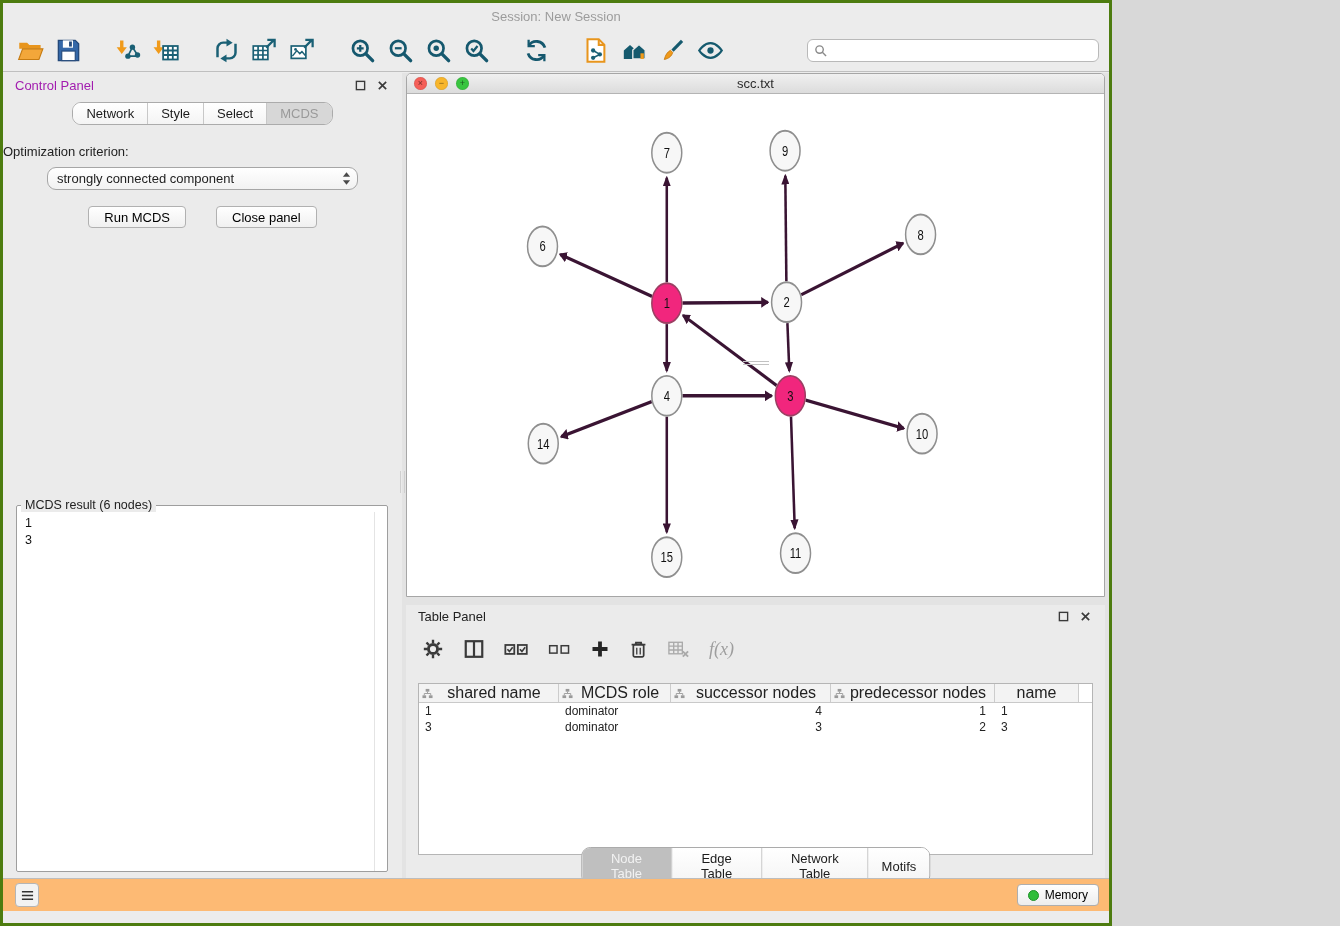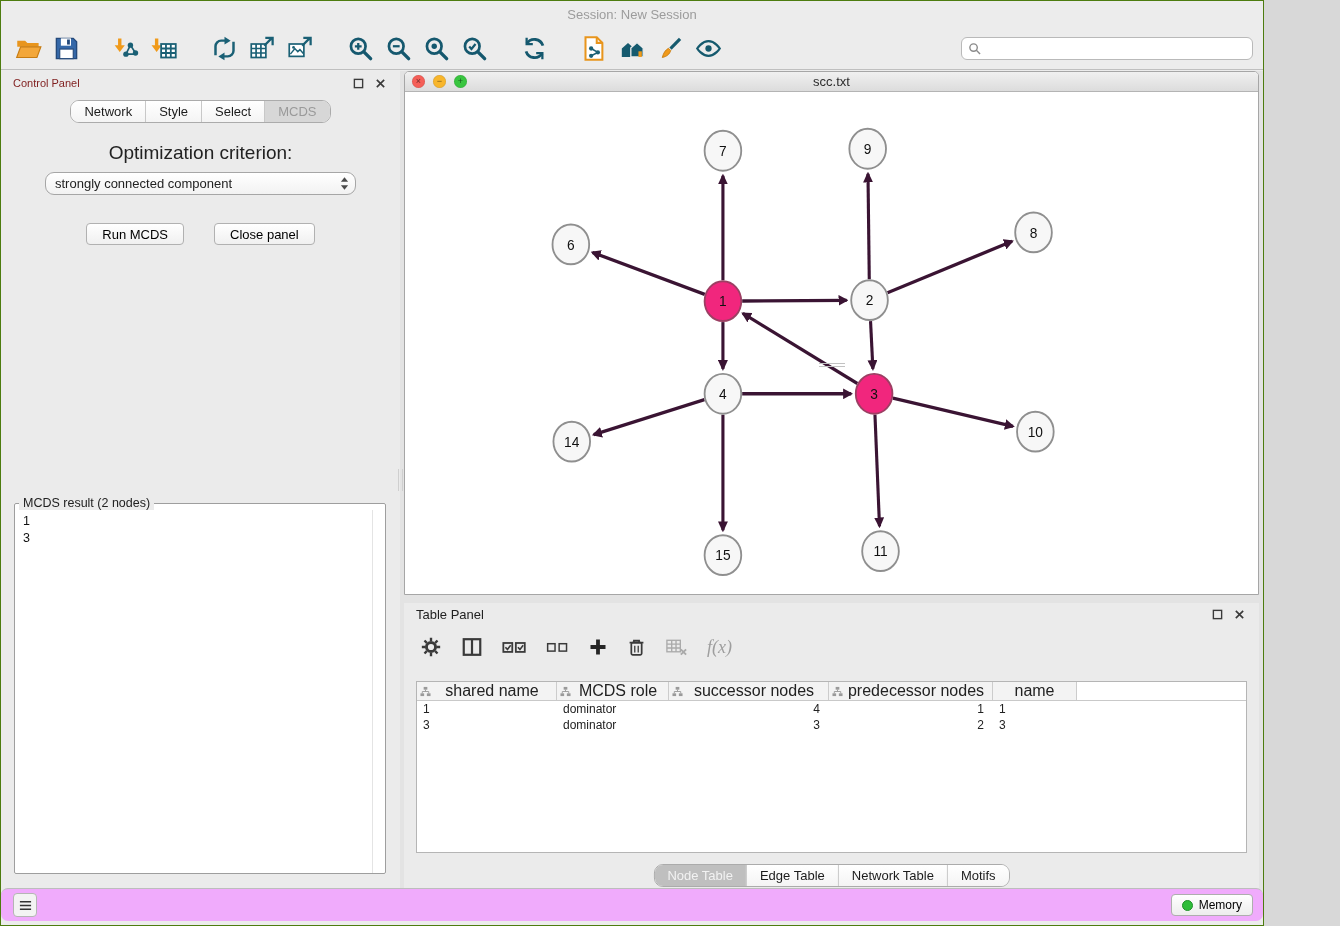--- a/index.html
+++ b/index.html
@@ -1,19 +1,19 @@
 <!DOCTYPE html>
 <html><head>
 <meta charset="utf-8">
 <style>
   * { box-sizing: border-box; }
   html,body { margin:0; padding:0; width:1340px; height:926px; overflow:hidden; background:#d8d8d8; }
-  .app { position:relative; width:1264px; height:926px; background:#ececec;
+  .app { position:relative; width:1112px; height:926px; background:#ececec;
          font-family:"Liberation Sans",sans-serif; font-size:13px; color:#222;
-         border:1px solid #4d7c0f; }
+         border:3px solid #4d7c0f; }
 
   
   .titlebar { position:absolute; top:0; left:0; right:0; height:26px; background:#ececec;
               display:flex; align-items:center; justify-content:center; }
   .titlebar .wtitle { color:#9c9c9c; font-size:13px; }
 
   
   .toolbar { position:absolute; top:26px; left:0; right:0; height:43px; background:#ececec;
              border-bottom:1px solid #bfbfbf; display:flex; align-items:center; padding-left:8px; }
   .tb { width:38px; height:36px; border:none; background:transparent; display:flex;
@@ -24,36 +24,36 @@
             border-radius:6px; background:#fff; display:flex; align-items:center; padding:0 6px; }
   .search svg { width:13px; height:13px; margin-right:4px; flex:none; }
   .search input { border:none; outline:none; flex:1; font:13px "Liberation Sans",sans-serif; background:transparent; }
 
   
   .main { position:absolute; top:70px; left:0; right:0; bottom:33px; background:#e3e3e3; }
 
   
   .cpanel { position:absolute; left:0; top:0; bottom:0; width:399px; background:#ebebeb; }
   .cp-header { height:24px; display:flex; align-items:center; padding:0 12px; }
-  .cp-header .cp-title { flex:1; font-size:11px; color:#7f1d1d; }
+  .cp-header .cp-title { flex:1; font-size:13px; color:#a21caf; }
   .winicon { width:16px; height:14px; margin-left:6px; display:flex; align-items:center; justify-content:center;
              background:none; border:none; padding:0; cursor:pointer; }
   .cp-tabs { display:flex; justify-content:center; margin-top:5px; }
   .seg { display:inline-flex; border:1px solid #ababab; border-radius:9px; overflow:hidden; background:#fff; }
   .seg button { border:none; border-left:1px solid #c8c8c8; background:linear-gradient(#ffffff,#f4f4f4);
                 padding:3px 13px; font:13px "Liberation Sans",sans-serif; color:#1c1c1c; cursor:pointer; }
   .seg button:first-child { border-left:none; }
   .seg button.active-dim { background:#d7d7d7; color:#9a9a9a; }
   .seg button.active-dark { background:#bfbfbf; color:#f2f2f2; }
-  .cp-optlabel { text-align:center; margin-top:19px; font-size:19px; }
+  .cp-optlabel { text-align:left; margin-top:19px; font-size:13px; }
   .cp-select { margin:8px 44px 0 44px; height:23px; border:1px solid #a6a6a6; border-radius:9px;
                background:linear-gradient(#ffffff,#f2f2f2); display:flex; align-items:center;
                padding:0 6px 0 9px; font-size:13px; cursor:pointer; }
   .cp-select .selval { flex:1; }
-  .cp-buttons { display:flex; justify-content:center; gap:30px; margin-top:28px; }
+  .cp-buttons { display:flex; justify-content:center; gap:30px; margin-top:16px; }
   .pushbtn { height:22px; padding:0 15px; border:1px solid #b1b1b1; border-radius:4px;
              background:linear-gradient(#ffffff,#f0f0f0); font:13px "Liberation Sans",sans-serif; cursor:pointer; }
   fieldset.result { position:absolute; left:13px; right:14px; top:425px; bottom:18px; margin:0; padding:0;
                     background:#fff; border:1px solid #9e9e9e; border-radius:2px; }
   fieldset.result legend { margin-left:4px; padding:0 4px; font-size:12.5px; background:#ebebeb; }
   .result-lines { padding:3px 8px; font-size:12.5px; line-height:17px; color:#111; }
   .result-rail { position:absolute; top:0; bottom:0; right:12px; border-left:1px solid #e4e4e4; }
 
   
   .rside { position:absolute; left:399px; right:0; top:0; bottom:0; }
@@ -93,22 +93,22 @@
   .th { display:flex; align-items:center; border-right:1px solid #cccccc; padding:0 3px; font-size:16px; }
   .th .thlabel { flex:1; text-align:center; }
   .th svg { width:11px; height:11px; flex:none; }
   .th.filler { border-right:none; background:#fff; }
   .tbody .trow { height:16px; }
   .td { font-size:12px; padding:1px 6px 0 6px; white-space:nowrap; overflow:hidden; }
   .td.right { text-align:right; padding-right:9px; }
   .tp-tabs { position:absolute; bottom:5px; left:50%; transform:translateX(-50%); }
 
   
-  .statusbar { position:absolute; left:0; right:0; bottom:4px; height:33px; background:#f0abfc;
-               border-top:1px solid #bdbdbd;border-radius:7px; }
+  .statusbar { position:absolute; left:0; right:0; bottom:12px; height:33px; background:#fdba74;
+               border-top:1px solid #bdbdbd; }
   .sb-menu { position:absolute; left:12px; top:4px; width:24px; height:24px; border:1px solid #b5b5b5;
              border-radius:4px; background:#f3f3f3; display:flex; align-items:center; justify-content:center;
              padding:0; cursor:pointer; }
   .sb-mem { position:absolute; right:10px; top:5px; height:22px; padding:0 10px; border:1px solid #aeaeae;
             border-radius:4px; background:linear-gradient(#ffffff,#ededed); display:flex; align-items:center;
             gap:6px; font:12px "Liberation Sans",sans-serif; cursor:pointer; }
   .memdot { width:11px; height:11px; border-radius:50%; background:#2fbd3a; border:1px solid #1f9129; }
 </style>
 </head>
 <body>
@@ -288,21 +288,21 @@
         <svg viewBox="0 0 10 16" width="9" height="15">
             <path d="M5 1l4 5H1z" fill="#4a4a4a"></path>
             <path d="M5 15L1 10h8z" fill="#4a4a4a"></path>
           </svg>
       </div>
       <div class="cp-buttons">
         <button class="pushbtn">Run MCDS</button>
         <button class="pushbtn">Close panel</button>
       </div>
       <fieldset class="result">
-        <legend>MCDS result (2 nodes)</legend>
+        <legend>MCDS result (6 nodes)</legend>
         <div class="result-lines">
           <div>1</div>
           <div>3</div>
         </div>
         <div class="result-rail"></div>
       </fieldset>
     </div>
 
     <div class="vgrip"></div>
 

